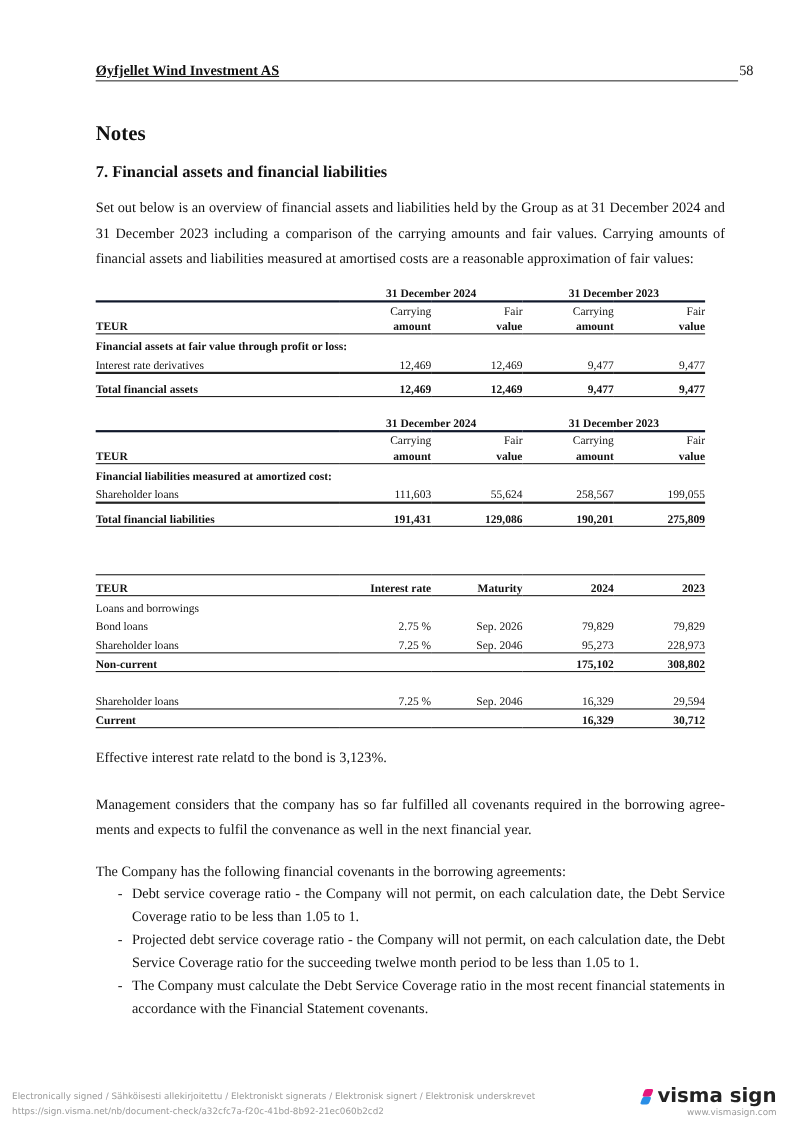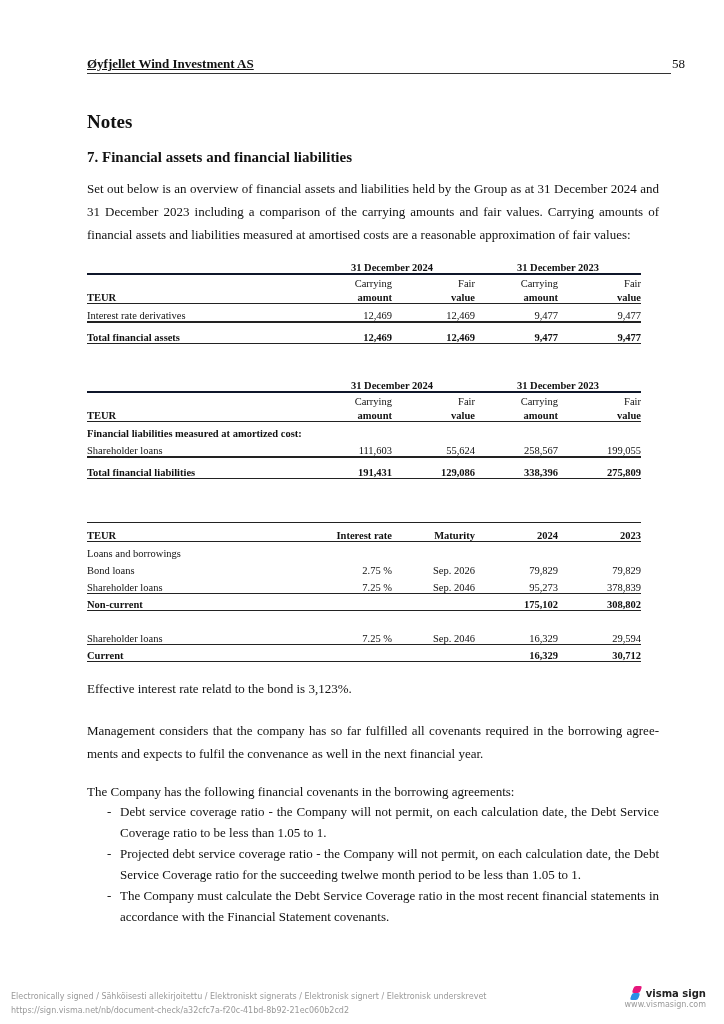--- a/index.html
+++ b/index.html
@@ -32,21 +32,21 @@
   ul.cov li .dash { display: inline-block; width: 13px; text-indent: 0; }
   .footer { position: absolute; left: 11px; top: 990px; font-family: "DejaVu Sans", sans-serif; font-size: 8px;
             color: #999; line-height: 14px; }
   .brand { position: absolute; right: 18px; top: 986px; text-align: right; font-family: "DejaVu Sans", sans-serif; }
   .brand .logo-row { display: flex; align-items: center; justify-content: flex-end; gap: 4px; }
   .brand .logo-icon { width: 11px; height: 14px; position: relative; }
   .brand .logo-icon::before { content: ""; position: absolute; left: 2px; top: 0; width: 8px; height: 7px;
             background: #e6177c; transform: skewX(-20deg); border-radius: 2px; }
   .brand .logo-icon::after { content: ""; position: absolute; left: 0; top: 7px; width: 8px; height: 7px;
             background: #2a8ee6; transform: skewX(-20deg); border-radius: 2px; }
-  .brand .name { font-weight: bold; font-size: 10px; color: #222; }
+  .brand .name { font-weight: bold; font-size: 18px; color: #222; }
   .brand .url { font-size: 8px; color: #999; margin-top: 0; }
 </style>
 </head>
 <body>
 
 <div class="page-header">
   <span class="company">Øyfjellet Wind Investment AS</span>
   <span class="pageno">58</span>
 </div>
 
@@ -74,20 +74,23 @@
     <td class="num">Fair</td>
     <td class="num">Carrying</td>
     <td class="num">Fair</td>
   </tr>
   <tr class="hdr2">
     <td>TEUR</td>
     <td class="num">amount</td>
     <td class="num">value</td>
     <td class="num">amount</td>
     <td class="num">value</td>
+  </tr>
+  <tr>
+    <td class="b" colspan="5">Financial assets at fair value through profit or loss:</td>
   </tr>
   <tr class="lastline">
     <td>Interest rate derivatives</td>
     <td class="num">12,469</td>
     <td class="num">12,469</td>
     <td class="num">9,477</td>
     <td class="num">9,477</td>
   </tr>
   <tr class="total">
     <td>Total financial assets</td>
@@ -134,21 +137,21 @@
     <td>Shareholder loans</td>
     <td class="num">111,603</td>
     <td class="num">55,624</td>
     <td class="num">258,567</td>
     <td class="num">199,055</td>
   </tr>
   <tr class="total">
     <td>Total financial liabilities</td>
     <td class="num">191,431</td>
     <td class="num">129,086</td>
-    <td class="num">338,396</td>
+    <td class="num">190,201</td>
     <td class="num">275,809</td>
   </tr>
 </tbody>
   </table>
 
 <table class="fin loans" style="top:522px">
   <colgroup>
       <col style="width:222px">
       <col style="width:83px">
       <col style="width:83px">
@@ -171,21 +174,21 @@
     <td class="num">2.75 %</td>
     <td class="num">Sep. 2026</td>
     <td class="num">79,829</td>
     <td class="num">79,829</td>
   </tr>
   <tr>
     <td>Shareholder loans</td>
     <td class="num">7.25 %</td>
     <td class="num">Sep. 2046</td>
     <td class="num">95,273</td>
-    <td class="num">378,839</td>
+    <td class="num">228,973</td>
   </tr>
   <tr class="sub">
     <td>Non-current</td>
     <td></td>
         <td></td>
     <td class="num">175,102</td>
     <td class="num">308,802</td>
   </tr>
   <tr>
         <td colspan="5" style="height:16px"></td>

